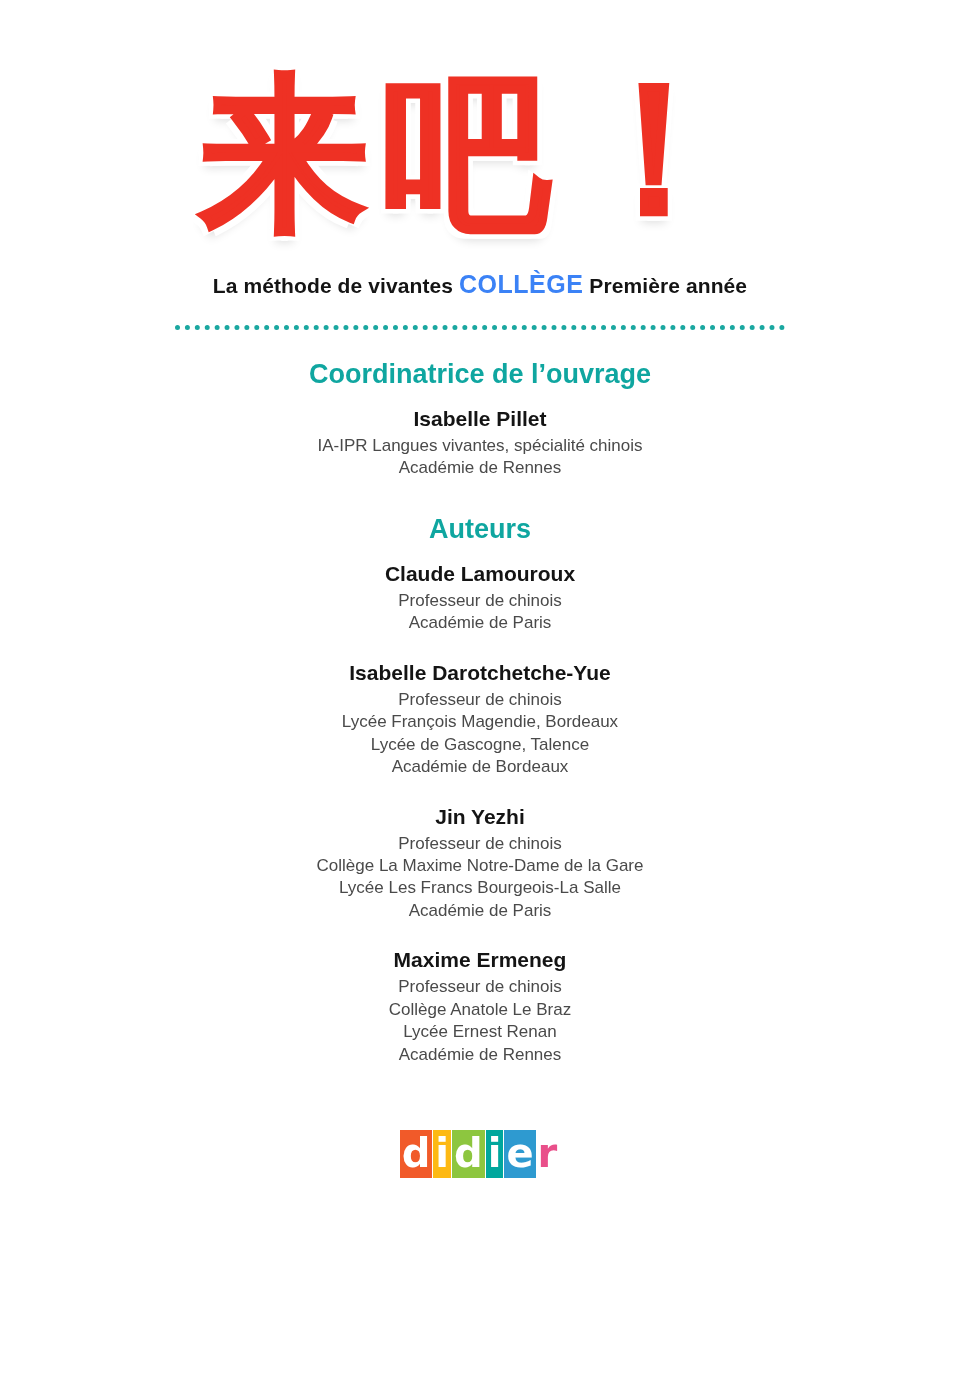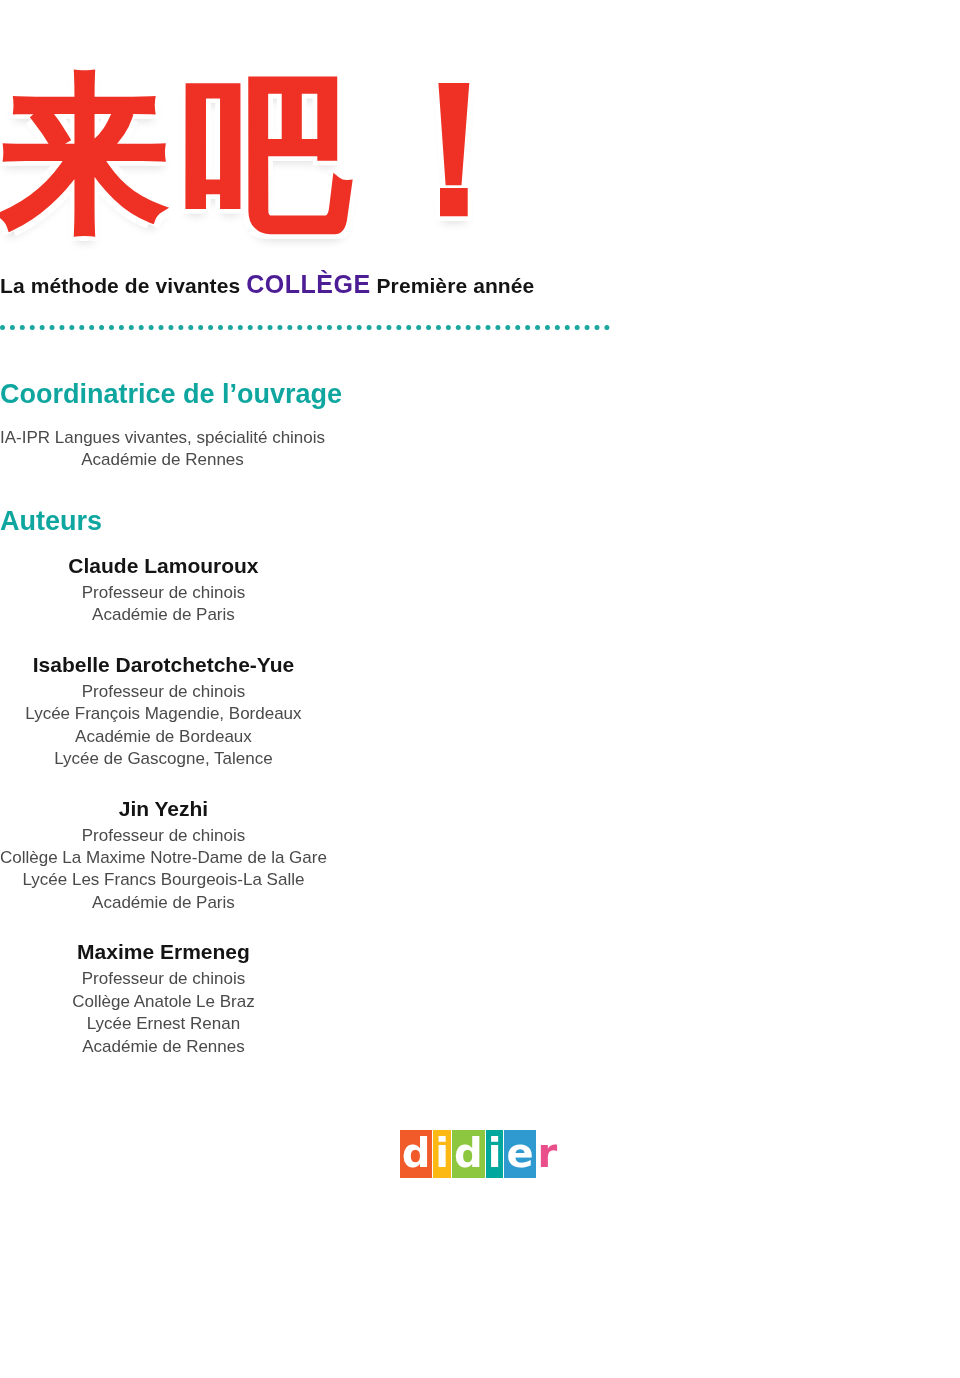--- a/index.html
+++ b/index.html
@@ -14,21 +14,21 @@
     color: #231f20;
     overflow: hidden;
   }
   .page {
     position: relative;
     width: 960px;
     height: 1216px;
     box-sizing: border-box;
     display: flex;
     flex-direction: column;
-    align-items: flex-start;
+    align-items: center;
   }
 
   
   .cn-title {
     margin-top: 58px;
     font-family: "DejaVu Sans", sans-serif;
     font-size: 168px;
     line-height: 1.0;
     font-weight: 700;
     color: #ee3124;
@@ -62,42 +62,42 @@
 
   
   .subtitle {
     margin-top: 30px;
     font-size: 21px;
     font-weight: 700;
     color: #141414;
     letter-spacing: 0.1px;
   }
   .subtitle .hl {
-    color: #4c1d95;
+    color: #3b82f6;
     font-size: 25px;
     font-weight: 700;
     letter-spacing: 0.5px;
   }
 
   
   .rule {
     margin-top: 26px;
     width: 610px;
     height: 5px;
     border-top: 5px dotted #1aa7a0;
   }
 
   
   .section-title {
     color: #0fa6a0;
     font-weight: 700;
     font-size: 27px;
     text-align: center;
   }
-  .sect-coord { margin-top: 44px; }
+  .sect-coord { margin-top: 24px; }
   .sect-auth  { margin-top: 34px; }
 
   .person { text-align: center; }
   .person + .person { margin-top: 26px; }
   .person-name {
     font-size: 21px;
     font-weight: 700;
     color: #141414;
     margin-bottom: 4px;
   }
@@ -155,41 +155,42 @@
     <span class="hl">COLLÈGE</span>
     <span>Première année</span>
   </div>
 
   <div class="rule"></div>
 
   <div class="section-title sect-coord">Coordinatrice de l’ouvrage</div>
 
   <div class="block-coord">
     <div class="person">
+      <div class="person-name">Isabelle Pillet</div>
       <div class="person-line">IA-IPR Langues vivantes, spécialité chinois</div>
       <div class="person-line">Académie de Rennes</div>
     </div>
   </div>
 
   <div class="section-title sect-auth">Auteurs</div>
 
   <div class="block-auth">
 
     <div class="person">
       <div class="person-name">Claude Lamouroux</div>
       <div class="person-line">Professeur de chinois</div>
       <div class="person-line">Académie de Paris</div>
     </div>
 
     <div class="person">
       <div class="person-name">Isabelle Darotchetche-Yue</div>
       <div class="person-line">Professeur de chinois</div>
       <div class="person-line">Lycée François Magendie, Bordeaux</div>
+      <div class="person-line">Lycée de Gascogne, Talence</div>
       <div class="person-line">Académie de Bordeaux</div>
-      <div class="person-line">Lycée de Gascogne, Talence</div>
     </div>
 
     <div class="person">
       <div class="person-name">Jin Yezhi</div>
       <div class="person-line">Professeur de chinois</div>
       <div class="person-line">Collège La Maxime Notre-Dame de la Gare</div>
       <div class="person-line">Lycée Les Francs Bourgeois-La Salle</div>
       <div class="person-line">Académie de Paris</div>
     </div>
 

